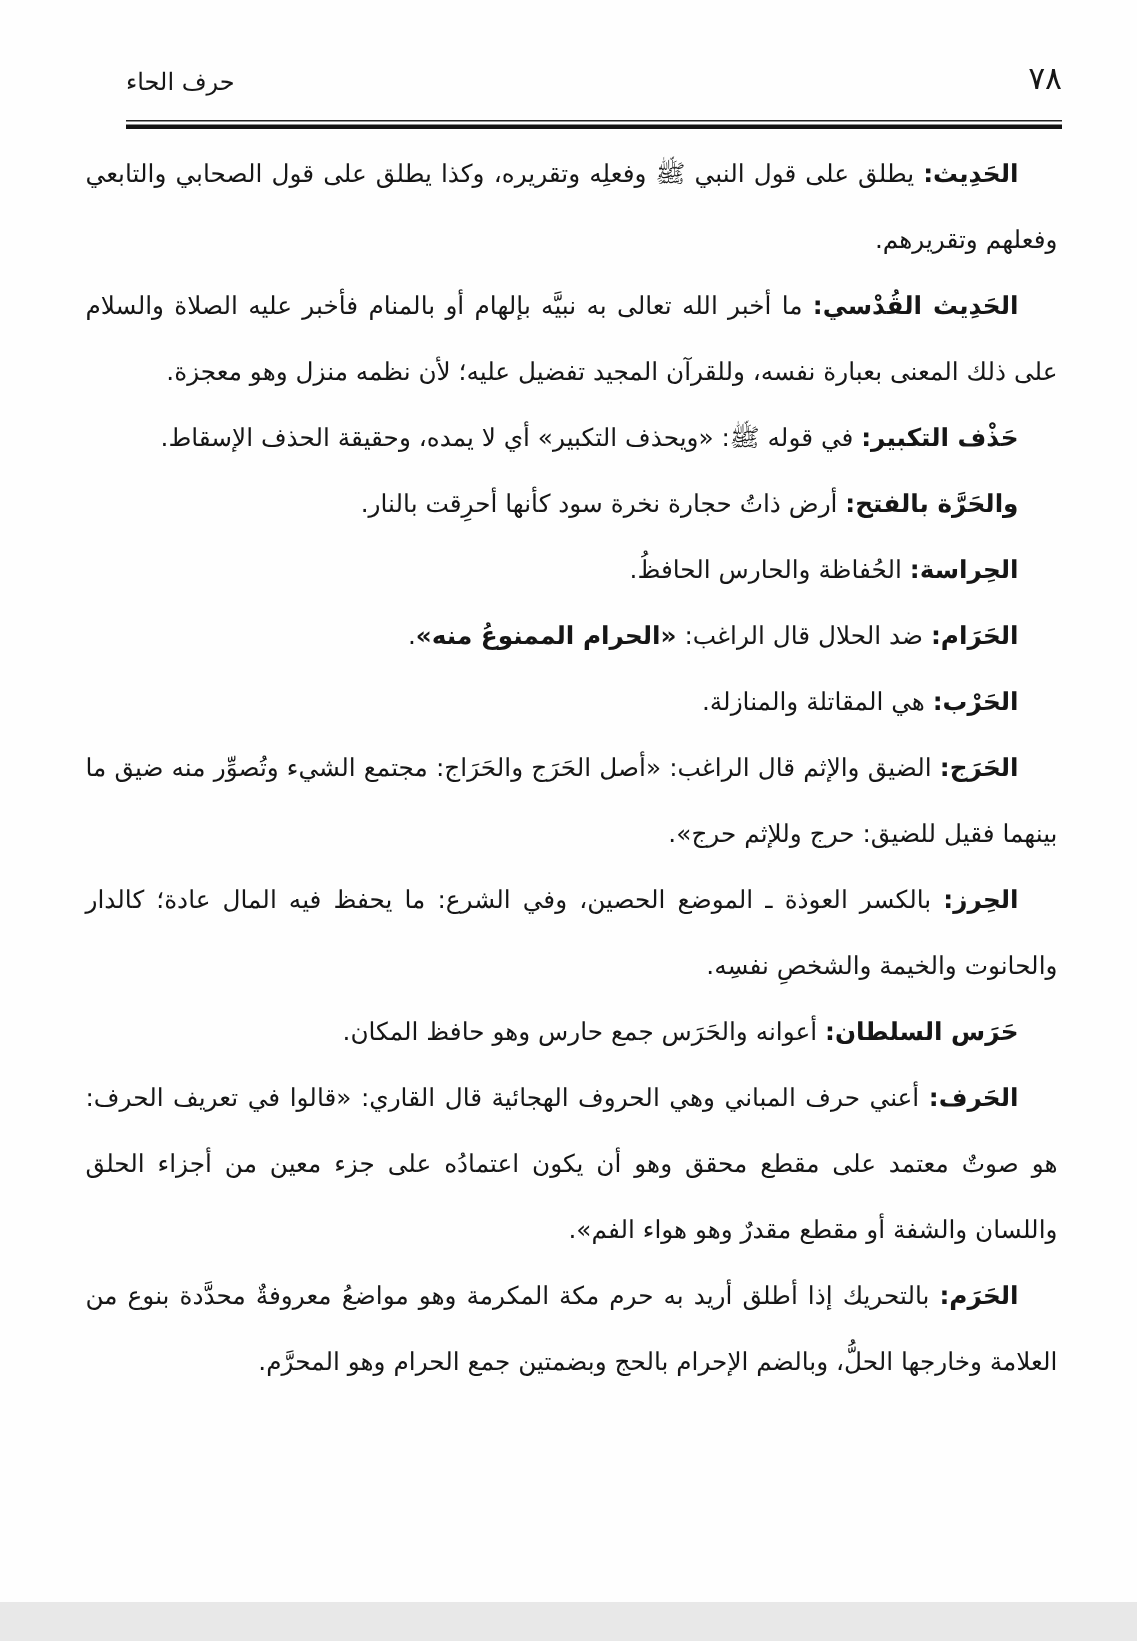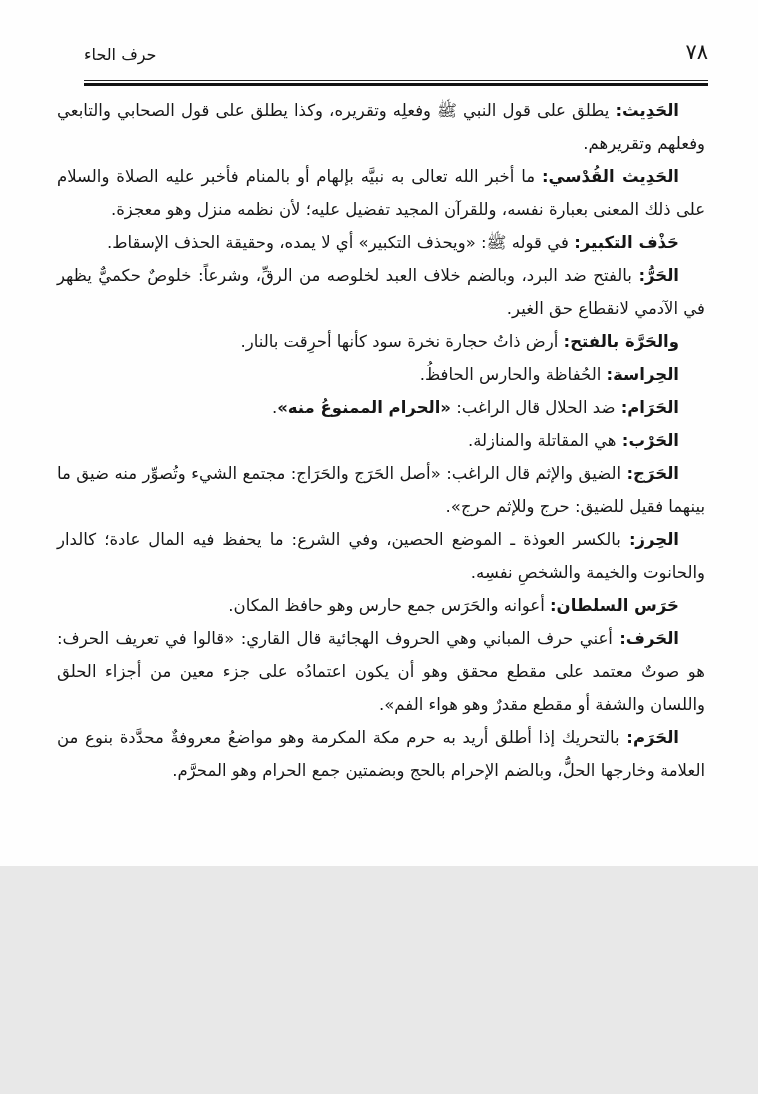--- a/index.html
+++ b/index.html
@@ -3,21 +3,21 @@
 <meta charset="utf-8">
 <style>
   html, body {
     margin: 0;
     padding: 0;
     background: #e8e8e8;
   }
   .page {
     position: relative;
     width: 758px;
-    height: 866px;
+    height: 1068px;
     margin: 0 auto;
     background: #fefefe;
     color: #161616;
     font-family: "DejaVu Sans", sans-serif;
     overflow: hidden;
   }
   .header {
     position: absolute;
     top: 40px;
     left: 84px;
@@ -45,21 +45,21 @@
     border-bottom: 3px solid #121212;
   }
   .content {
     position: absolute;
     top: 94px;
     right: 53px;
     left: 57px;
     direction: rtl;
     text-align: justify;
     font-size: 16.5px;
-    line-height: 33px;
+    line-height: 44px;
   }
   .entry {
     margin: 0;
     padding: 0;
     text-indent: 26px;
   }
   .entry b {
     font-weight: bold;
   }
 </style>
@@ -69,21 +69,20 @@
 <div class="page">
   <div class="header">
     <span class="chapter-title">حرف الحاء</span>
     <span class="page-number">٧٨</span>
   </div>
   <div class="header-rule"></div>
   <div class="content" id="entries" dir="rtl" lang="ar">
       <p class="entry" style="text-indent: 26px;"><b>الحَدِيث:</b><span> يطلق على قول النبي ﷺ وفعلِه وتقريره، وكذا يطلق على قول الصحابي والتابعي وفعلهم وتقريرهم.</span></p>
       <p class="entry" style="text-indent: 26px;"><b>الحَدِيث القُدْسي:</b><span> ما أخبر الله تعالى به نبيَّه بإلهام أو بالمنام فأخبر عليه الصلاة والسلام على ذلك المعنى بعبارة نفسه، وللقرآن المجيد تفضيل عليه؛ لأن نظمه منزل وهو معجزة.</span></p>
       <p class="entry" style="text-indent: 26px;"><b>حَذْف التكبير:</b><span> في قوله ﷺ: «ويحذف التكبير» أي لا يمده، وحقيقة الحذف الإسقاط.</span></p>
-      <p class="entry" style="text-indent: 26px;"><b>الحَرُّ:</b><span> بالفتح ضد البرد، وبالضم خلاف العبد لخلوصه من الرقِّ، وشرعاً: خلوصٌ حكميٌّ يظهر في الآدمي لانقطاع حق الغير.</span></p>
       <p class="entry" style="text-indent: 26px;"><b>والحَرَّة بالفتح:</b><span> أرض ذاتُ حجارة نخرة سود كأنها أحرِقت بالنار.</span></p>
       <p class="entry" style="text-indent: 26px;"><b>الحِراسة:</b><span> الحُفاظة والحارس الحافظُ.</span></p>
       <p class="entry" style="text-indent: 26px;"><b>الحَرَام:</b><span> ضد الحلال قال الراغب: </span><b>«الحرام الممنوعُ منه»</b><span>.</span></p>
       <p class="entry" style="text-indent: 26px;"><b>الحَرْب:</b><span> هي المقاتلة والمنازلة.</span></p>
       <p class="entry" style="text-indent: 26px;"><b>الحَرَج:</b><span> الضيق والإثم قال الراغب: «أصل الحَرَج والحَرَاج: مجتمع الشيء وتُصوِّر منه ضيق ما بينهما فقيل للضيق: حرج وللإثم حرج».</span></p>
       <p class="entry" style="text-indent: 26px;"><b>الحِرز:</b><span> بالكسر العوذة ـ الموضع الحصين، وفي الشرع: ما يحفظ فيه المال عادة؛ كالدار والحانوت والخيمة والشخصِ نفسِه.</span></p>
       <p class="entry" style="text-indent: 26px;"><b>حَرَس السلطان:</b><span> أعوانه والحَرَس جمع حارس وهو حافظ المكان.</span></p>
       <p class="entry" style="text-indent: 26px;"><b>الحَرف:</b><span> أعني حرف المباني وهي الحروف الهجائية قال القاري: «قالوا في تعريف الحرف: هو صوتٌ معتمد على مقطع محقق وهو أن يكون اعتمادُه على جزء معين من أجزاء الحلق واللسان والشفة أو مقطع مقدرٌ وهو هواء الفم».</span></p>
       <p class="entry" style="text-indent: 26px;"><b>الحَرَم:</b><span> بالتحريك إذا أطلق أريد به حرم مكة المكرمة وهو مواضعُ معروفةٌ محدَّدة بنوع من العلامة وخارجها الحلُّ، وبالضم الإحرام بالحج وبضمتين جمع الحرام وهو المحرَّم.</span></p>
     </div>

